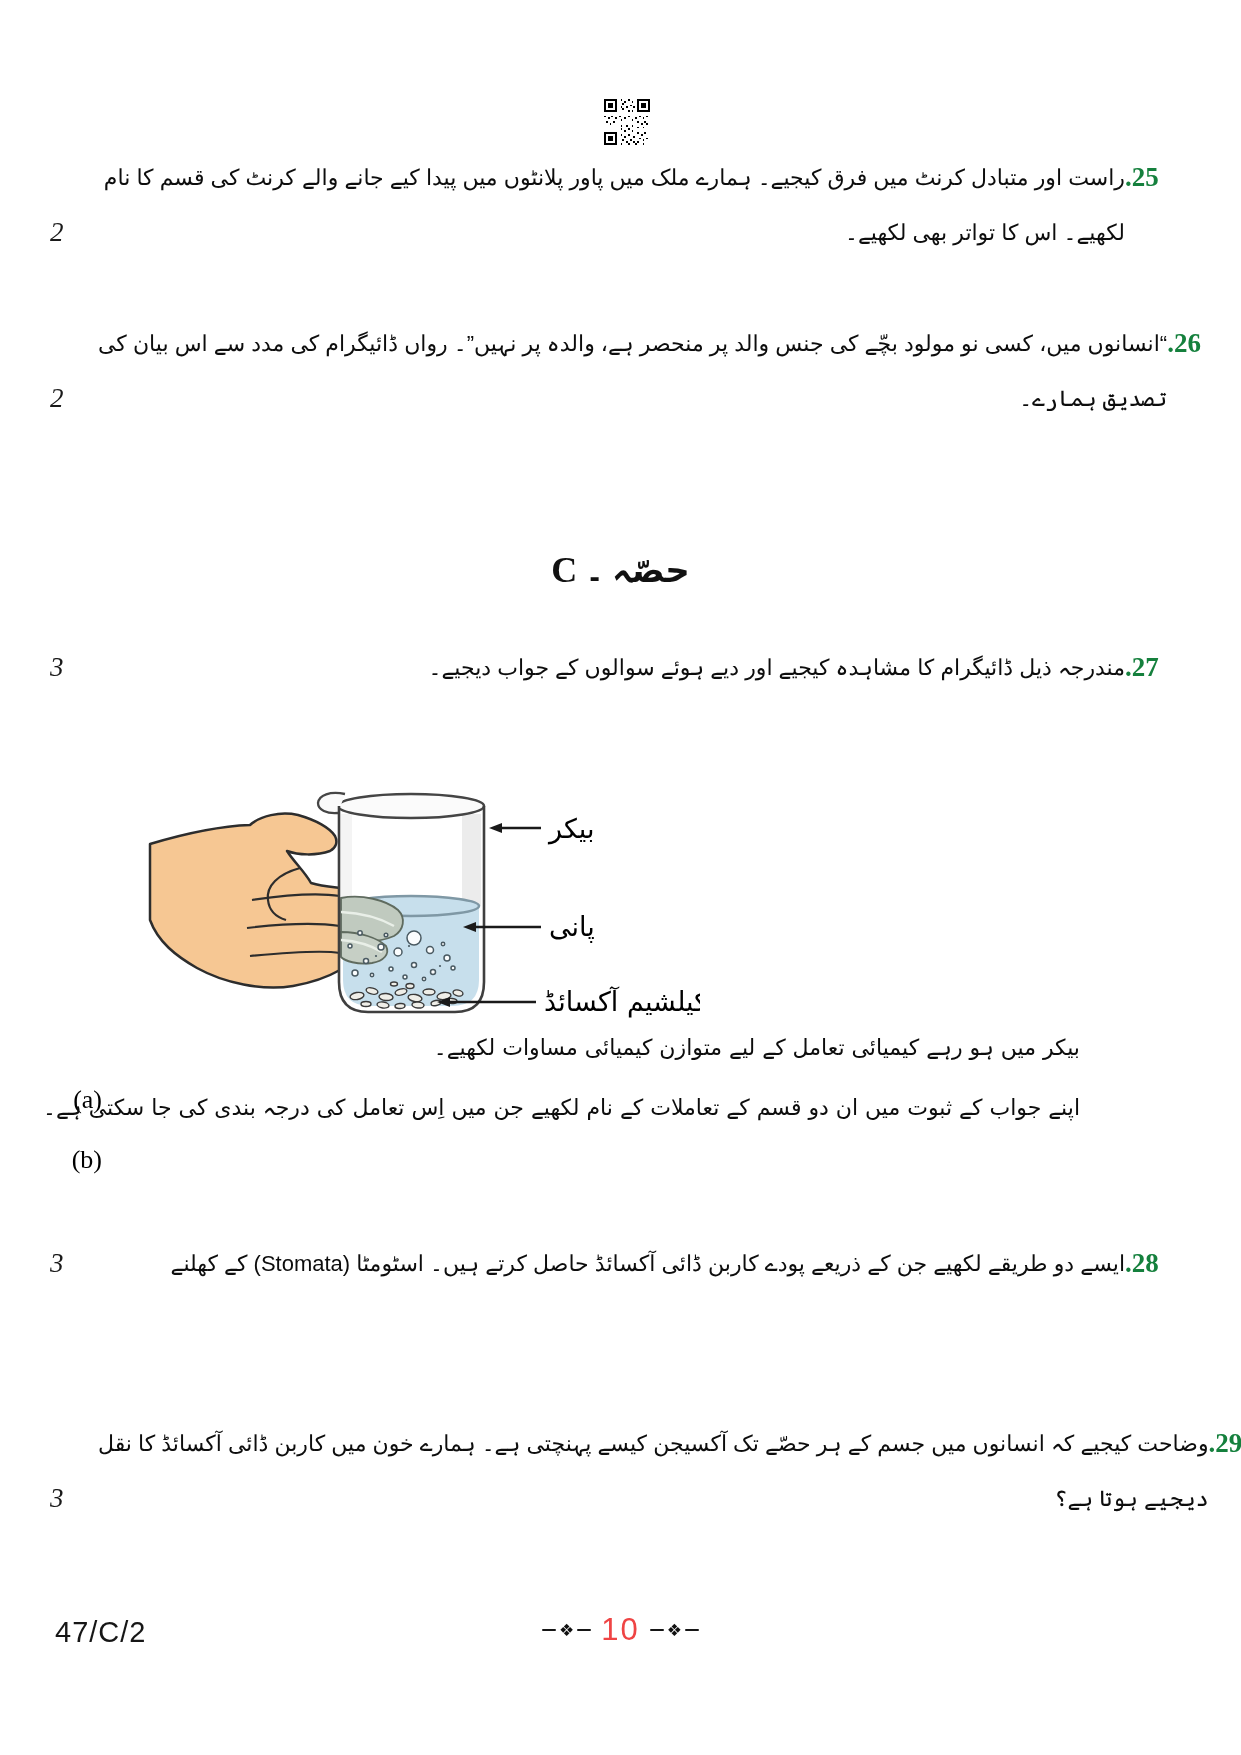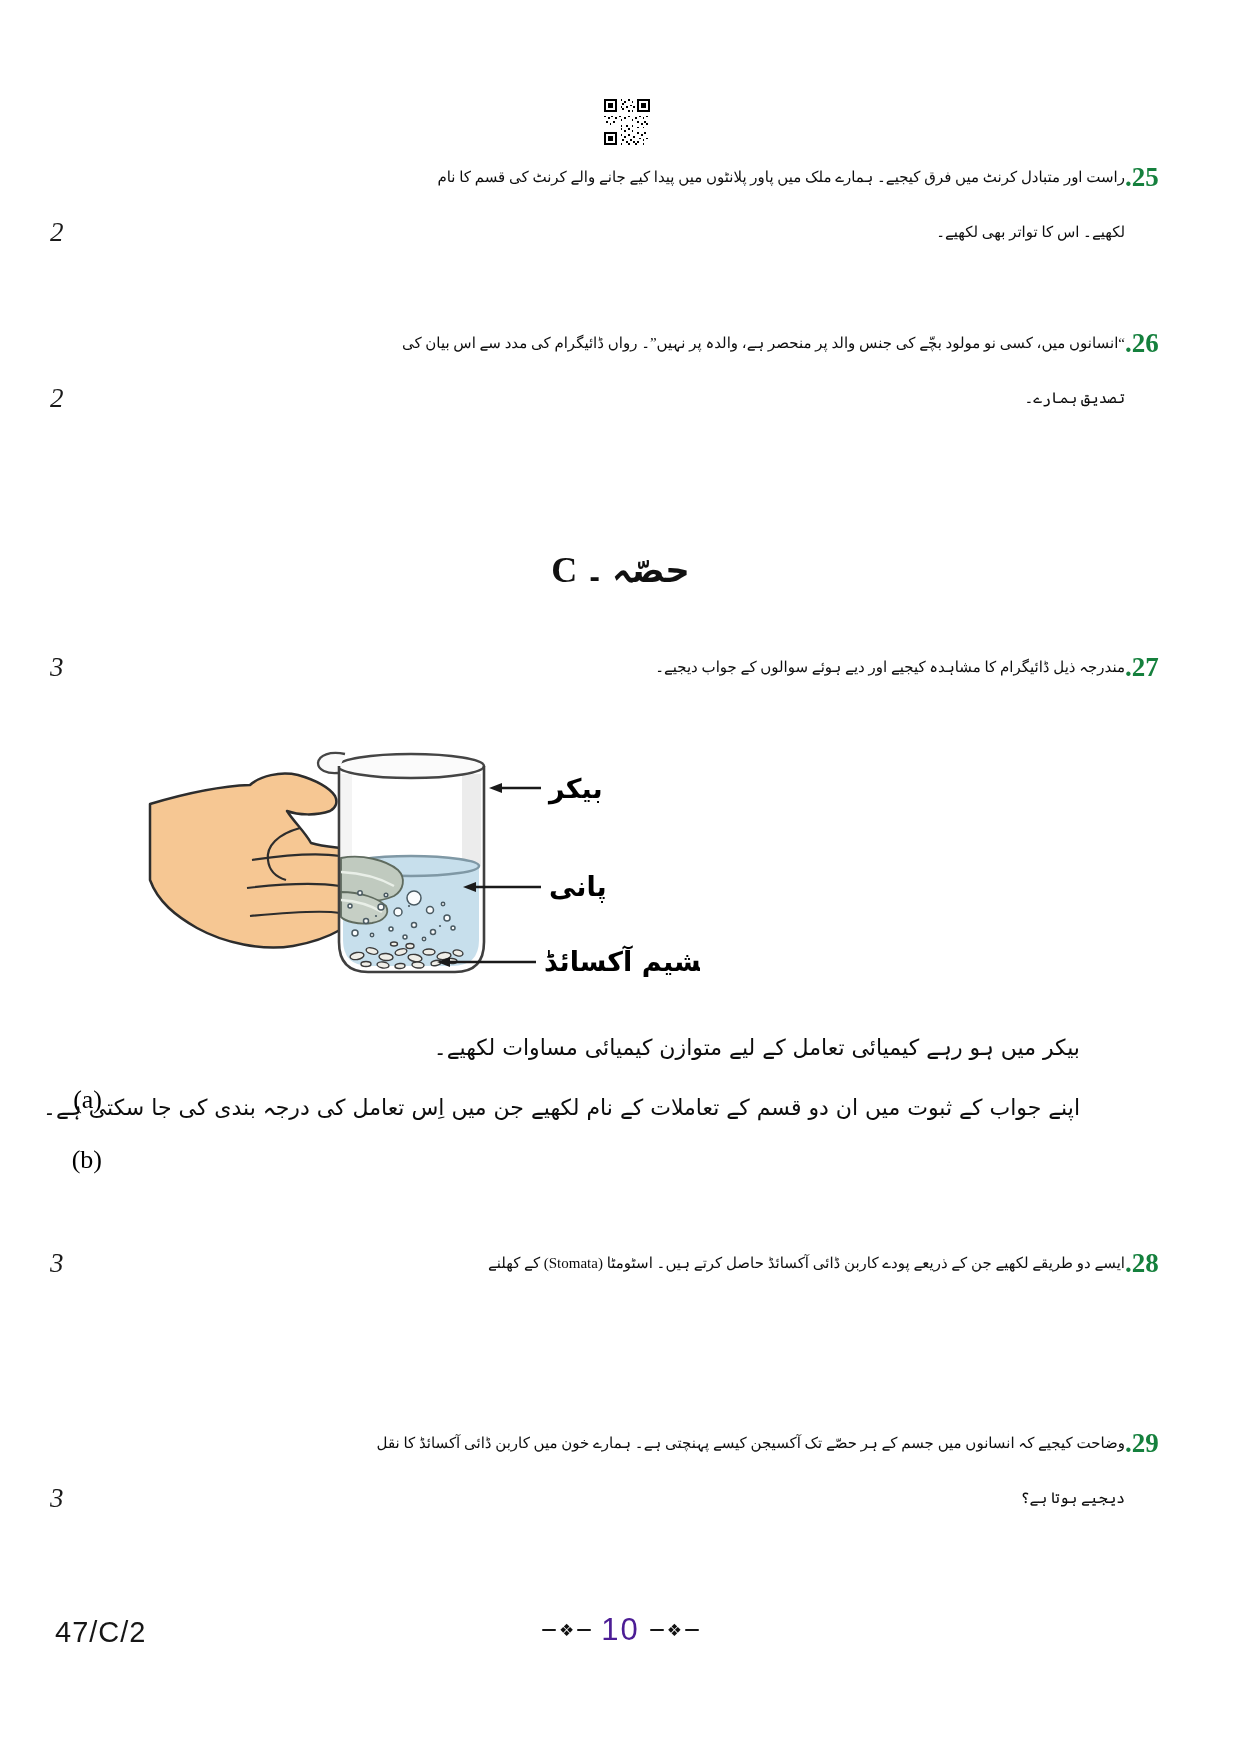--- a/index.html
+++ b/index.html
@@ -16,21 +16,21 @@
     position:absolute; left:50px; width:1145px;
     display:flex; flex-direction:row; align-items:stretch;
   }
   .q-marks {
     width:48px; flex:0 0 48px; align-self:flex-end;
     font-family:"Liberation Serif", serif; font-style:italic;
     font-size:27px; line-height:55px; color:#1a1a1a; text-align:left;
   }
   .q-body {
     flex:1 1 auto; direction:rtl; text-align:right;
-    font-family:Liberation Serif, serif; font-size:15px; color:#0d0d0d;
+    font-family:Liberation Sans, sans-serif; font-size:22px; color:#0d0d0d;
   }
   .q-line { line-height:55px; white-space:nowrap; }
   .q-num {
     width:70px; flex:0 0 70px; align-self:flex-start; direction:rtl;
     font-family:"Liberation Serif", serif; font-weight:bold;
     font-size:27px; line-height:55px; text-align:left; color:#15803d;
   }
 
   
   .part {
@@ -51,35 +51,35 @@
   
   .section-header {
     position:absolute; left:0; top:546px; width:100%; height:48px;
     display:flex; justify-content:center; align-items:center; gap:12px;
   }
   .section-letter { font-family:"Liberation Serif", serif; font-weight:bold; font-size:36px; }
   .section-dash  { font-family:"DejaVu Sans", sans-serif; font-weight:bold; font-size:26px; line-height:10px; position:relative; top:8px;}
   .section-word  { font-family:"DejaVu Sans", sans-serif; font-weight:bold; font-size:34px; }
 
   
-  .diagram { position:absolute; left:0; top:740px; width:700px; height:270px;font-weight:bold; }
+  .diagram { position:absolute; left:0; top:780px; width:700px; height:270px; }
   .diagram svg { display:block; }
   .diagram text { font-family:"DejaVu Sans", sans-serif; font-size:27px; fill:#000; }
 
   
   .footer-code {
     position:absolute; left:55px; top:1616px;
     font-family:"Liberation Sans", sans-serif; font-size:29px; color:#161616;
     letter-spacing:1px;
   }
   .footer-page {
     position:absolute; left:0; top:1612px; width:100%;
     display:flex; justify-content:center; align-items:center; gap:10px;
   }
-  .page-num { font-family:"Liberation Sans", sans-serif; font-size:31px; color:#4c1d95; letter-spacing:2px;text-align:right; }
+  .page-num { font-family:"Liberation Sans", sans-serif; font-size:31px; color:#ef4444; letter-spacing:2px;text-align:right; }
   .ornament { display:inline-flex; align-items:center; gap:3px; }
   .ornament .glyph { font-size:17px; color:#111; font-family:"DejaVu Sans", sans-serif; }
   .ornament .dash { width:14px; height:2px; background:#161616; border-radius:1px; }
 </style>
 </head>
 <body>
 
 <div class="page">
 
   <div class="qr">

